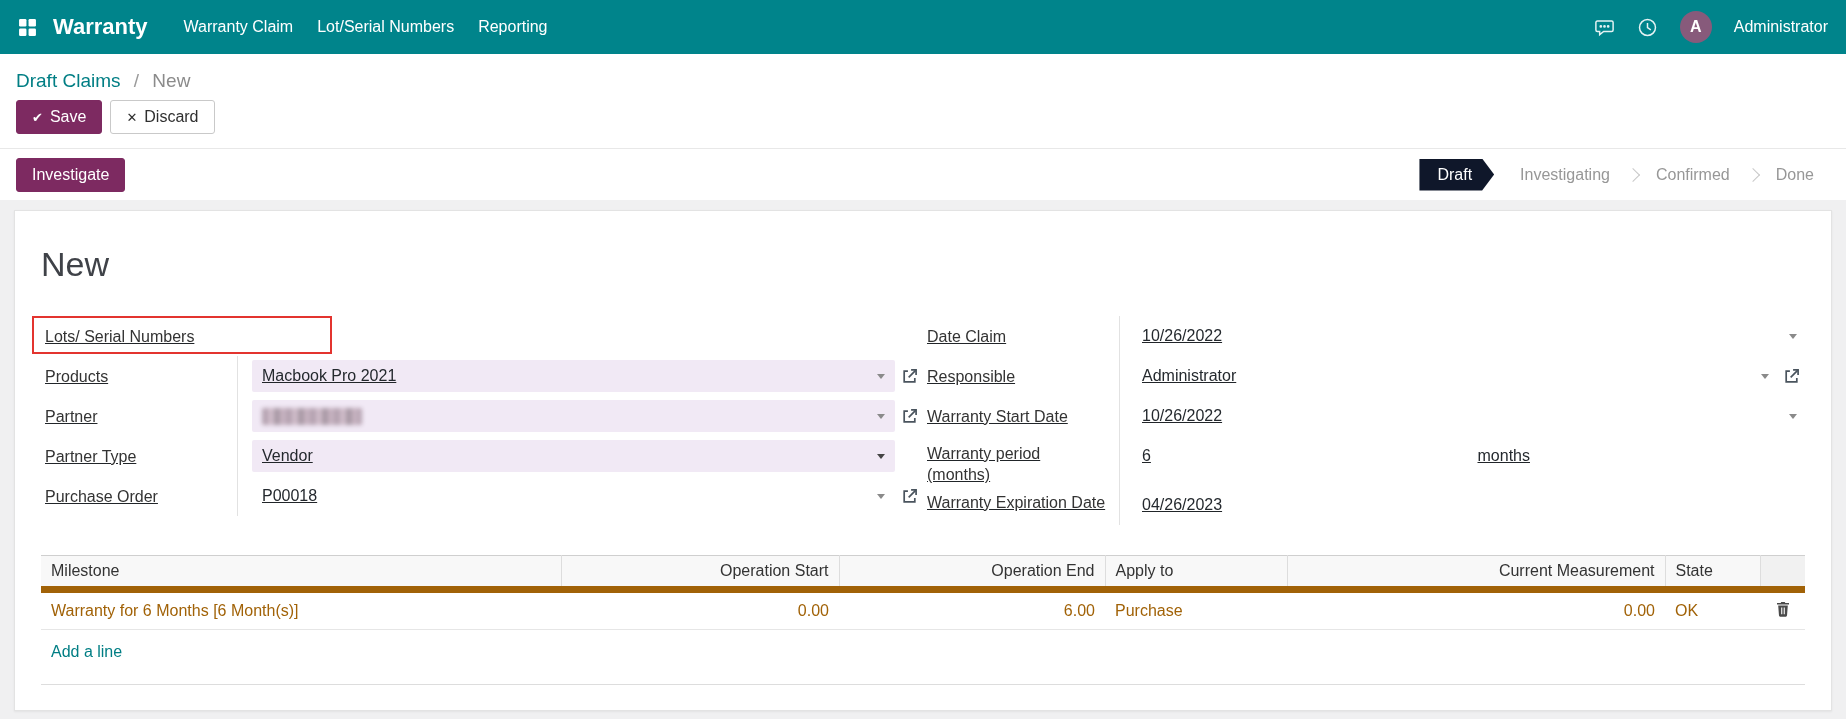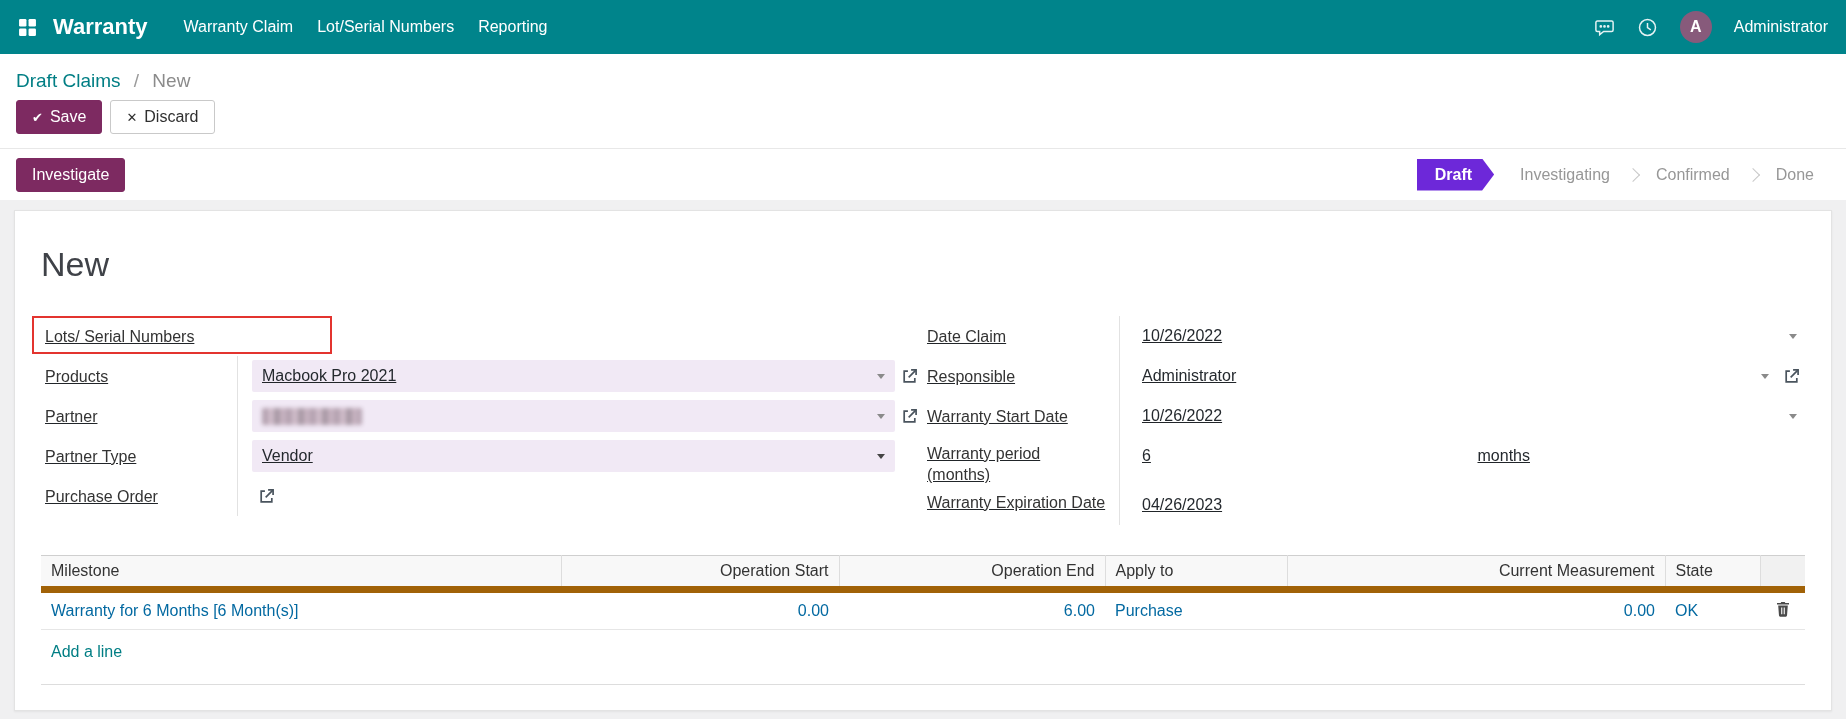--- a/index.html
+++ b/index.html
@@ -47,23 +47,22 @@
   .btn .glyph { font-size: 13px; }
 
   
   .statusbar {
     height: 52px; background: #fff; border-top: 1px solid #e8e8e8;
     display: flex; align-items: center; justify-content: space-between; padding: 0 16px;
   }
   .pipeline { display: flex; align-items: center; }
   .stage { font-size: 16px; color: #979797; padding: 0 16px; line-height: 32px; cursor: pointer; white-space: nowrap; }
   .stage.active {
-    background: #6d28d9; color: #fff; padding: 0 22px 0 18px; margin-right: 10px;
+    background: #0f172a; color: #fff; padding: 0 22px 0 18px; margin-right: 10px;
     clip-path: polygon(0 0, calc(100% - 12px) 0, 100% 50%, calc(100% - 12px) 100%, 0 100%);
-    font-weight: bold;
   }
   .chev {
     width: 10px; height: 10px; border-top: 1px solid #c8c8c8; border-right: 1px solid #c8c8c8;
     transform: rotate(45deg); margin: 0 2px; flex: 0 0 auto;
   }
 
   
   .content { background: #f0f0f1; height: 519px; padding: 10px 14px 8px; }
   .card {
     background: #fff; height: 501px; border: 1px solid #e3e3e3;
@@ -110,21 +109,21 @@
 
   
   .mtable-wrap { margin-top: 30px; }
   table { width: 100%; border-collapse: collapse; table-layout: fixed; }
   th {
     height: 34px; background: #f8f8f8; font-weight: 400; font-size: 16px; color: #333;
     border-top: 1px solid #cfcfcf; border-bottom: 7px solid #a16207; border-right: 1px solid #ddd;
     padding: 0 10px; white-space: nowrap; overflow: hidden; cursor: pointer;
   }
   th:last-child { border-right: none; background: #f1f1f1; }
-  td { height: 40px; border-bottom: 1px solid #e6e6e6; padding: 0 10px; font-size: 16px; color: #0369a1; white-space: nowrap; overflow: hidden; }
+  td { height: 40px; border-bottom: 1px solid #e6e6e6; padding: 0 10px; font-size: 16px; color: #a16207; white-space: nowrap; overflow: hidden; }
   .tl { text-align: left; } .tr { text-align: right; } .tc { text-align: center; }
   .add-line td { color: #017e84; cursor: pointer; border-bottom: none; padding-top: 4px; }
   .trash { cursor: pointer; display: inline-flex; }
   .card-divider { border-top: 1px solid #ddd; margin-top: 14px; }
 </style>
 </head>
 <body>
 
 <header class="topnav">
   <span class="grid-icon">
@@ -248,20 +247,24 @@
               <span>Vendor</span>
               <span class="caret select-caret"></span>
             </div>
             <span class="ext"></span>
           </div>
         </div>
 
         <div class="frow">
           <span class="flabel">Purchase Order</span>
           <div class="fcontrol">
+            <div class="ibox">
+              <span>P00018</span>
+              <span class="caret"></span>
+            </div>
             <span class="ext">
               <svg width="17" height="17" viewBox="0 0 16 16" fill="none" stroke="#4a545e" stroke-width="1.6">
                   <path d="M6.5 3H3v10h10V9.5"></path>
                   <path d="M9.5 1.8h4.7v4.7"></path>
                   <path d="M14 2L7.2 8.8"></path>
                 </svg>
             </span>
           </div>
         </div>
       </div>

